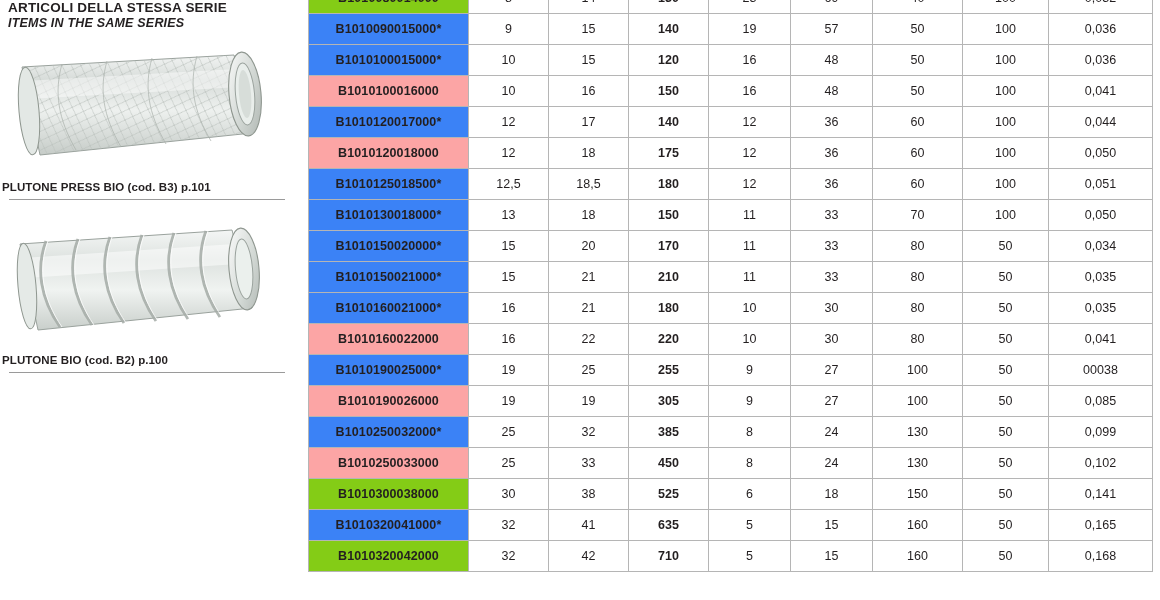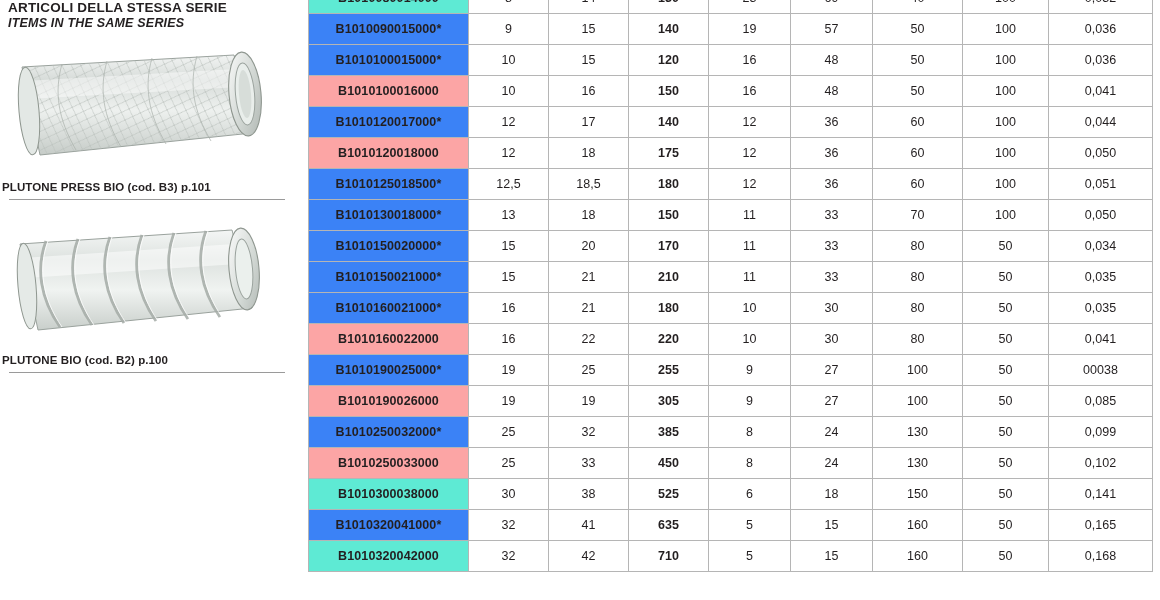--- a/index.html
+++ b/index.html
@@ -107,21 +107,21 @@
     padding-left: 10px;
     font-weight: bold;
     font-size: 12.5px;
     letter-spacing: 0.1px;
   }
   td.bold-val {
     font-weight: bold;
   }
   tr.beige td.code { background: #3b82f6; }
   tr.green td.code { background: #fca5a5; }
-  tr.white td.code { background: #5eead4; }
+  tr.white td.code { background: #84cc16; }
 
   col.c-code   { width: 160px; }
   col.c-n2     { width: 80px; }
   col.c-n3     { width: 80px; }
   col.c-n4     { width: 80px; }
   col.c-n5     { width: 82px; }
   col.c-n6     { width: 82px; }
   col.c-n7     { width: 90px; }
   col.c-n8     { width: 86px; }
   col.c-n9     { width: 104px; }

